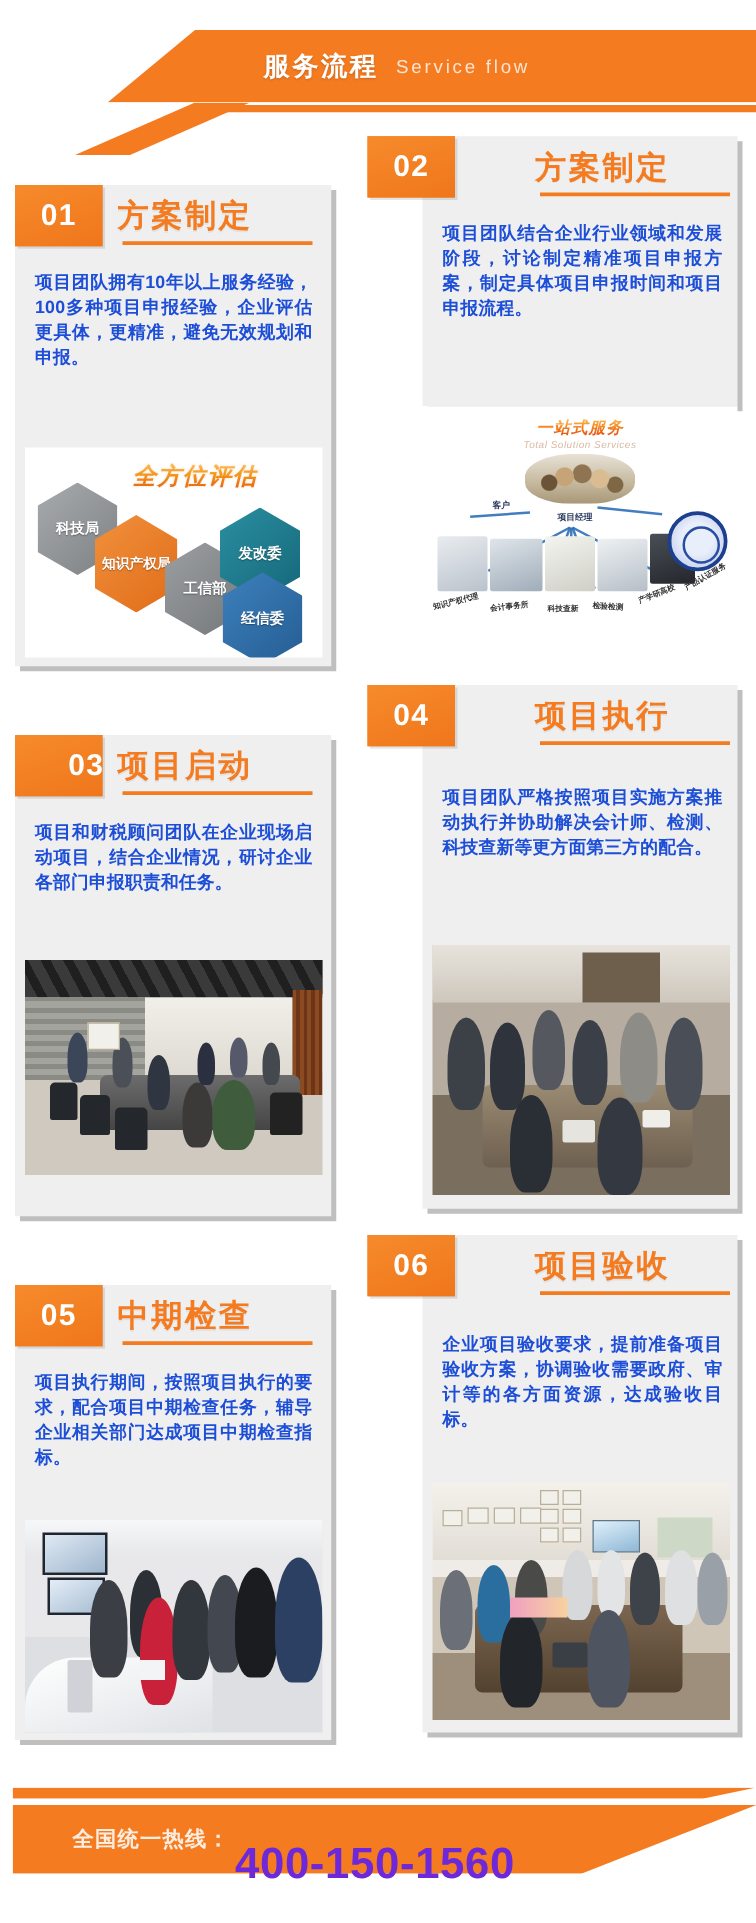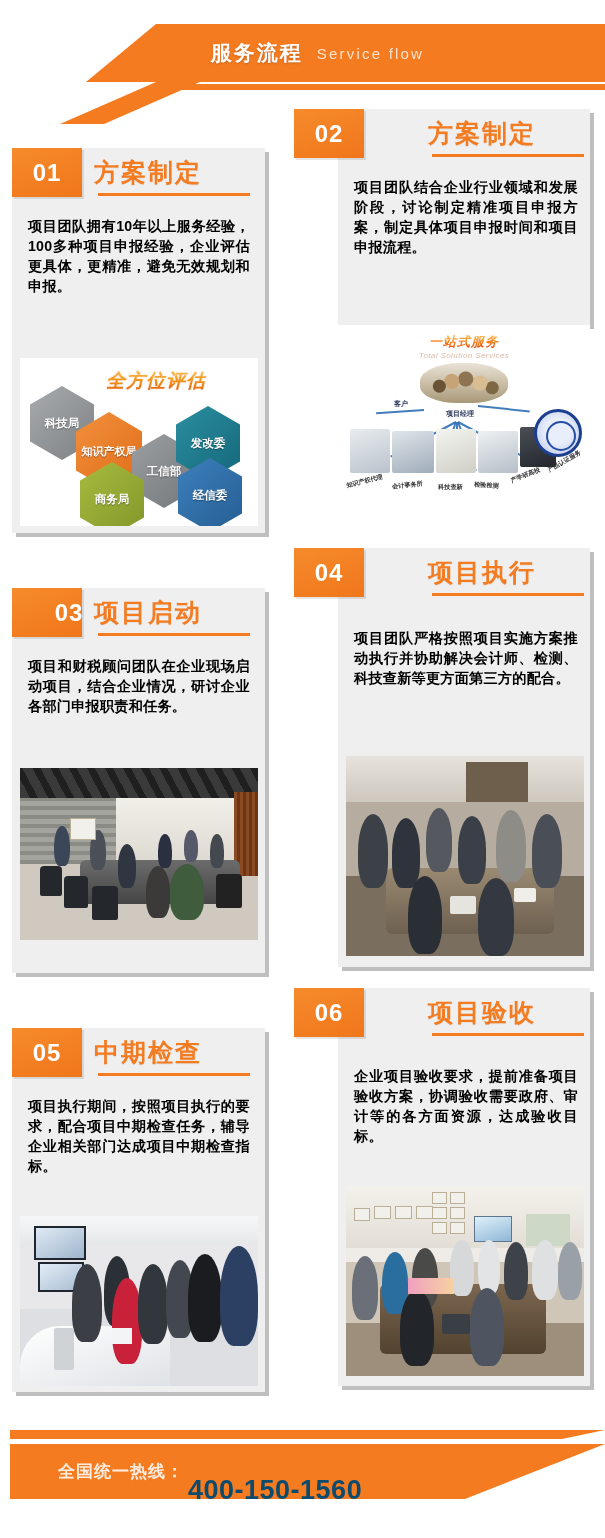--- a/index.html
+++ b/index.html
@@ -51,21 +51,21 @@
     display:flex; align-items:center; justify-content:center;
     box-shadow:2px 2px 0 rgba(0,0,0,.10);
     background-image:linear-gradient(160deg,#F68B2C 0%,#F0761B 100%);
   }
   .title{
     position:absolute; color:#F47B20; font-size:25px; font-weight:bold;
     letter-spacing:2px; white-space:nowrap; text-shadow:0 1px 0 rgba(0,0,0,.05);
   }
   .title-rule{ position:absolute; height:3px; background:#F47B20; }
   .body-text{
-    position:absolute; color:#000000; font-size:14.2px; line-height:1.42;
+    position:absolute; color:#1d4ed8; font-size:14.2px; line-height:1.42;
     font-weight:bold; letter-spacing:.2px; text-align:justify;
   }
 
   
   .photo{ position:absolute; overflow:hidden; background:#d8d8d8; }
 
   
   .hexwrap{ position:absolute; background:#fff; overflow:hidden; }
   .hexttl{
     position:absolute; font-size:19px; font-weight:bold; font-style:italic;
@@ -136,21 +136,21 @@
   .ftr-band{
     position:absolute; left:10px; top:14px; width:595px; height:55px;
     background:#F47B20;
     clip-path: polygon(0 0, 595px 0, 455px 55px, 0 55px);
   }
   .ftr-txt{
     position:absolute; left:58px; top:14px; height:55px;
     display:flex; align-items:center;
   }
   .ftr-cn{ color:#FDEDE0; font-size:17px; font-weight:bold; letter-spacing:1px; }
-  .ftr-num{ color:#0c4a6e; font-size:27px; font-weight:bold; letter-spacing:.5px; margin-left:4px;margin-top:38px; }
+  .ftr-num{ color:#6d28d9; font-size:35px; font-weight:bold; letter-spacing:.5px; margin-left:4px;margin-top:38px; }
 </style>
 </head>
 <body>
 
 <div class="header-wrap">
   <div class="hdr-diag"></div>
   <div class="hdr-band"></div>
   <div class="hdr-band2"></div>
   <div class="hdr-title">
     <span class="hdr-cn">服务流程</span>
@@ -163,21 +163,20 @@
   <div class="badge" style="left:0px; top:0px;">01</div>
   <div class="title" style="left:82px; top:8px;">方案制定</div>
   <div class="title-rule" style="left:86px; top:45px; width:152px;"></div>
   <div class="body-text" style="left:16px; top:68px; width:222px;">项目团队拥有10年以上服务经验，100多种项目申报经验，企业评估更具体，更精准，避免无效规划和申报。</div>
 
   <div class="hexwrap" style="left:8px; top:210px; width:238px; height:168px;">
     <div class="hexttl" style="left:86px; top:10px;">全方位评估</div>
     <div class="hex" style="left:10px; top:28px;  background:linear-gradient(135deg,#a8abae,#7e8184);">科技局</div>
     <div class="hex" style="left:56px; top:54px;  background:linear-gradient(135deg,#f1903c,#e06c18); width:66px; height:78px; font-size:11px;">知识产权局</div>
     <div class="hex" style="left:112px; top:76px; background:linear-gradient(135deg,#9c9fa2,#75787b);">工信部</div>
-    <div class="hex" style="left:60px; top:104px; background:linear-gradient(135deg,#a7bb3f,#82962a);">商务局</div>
     <div class="hex" style="left:156px; top:48px; background:linear-gradient(135deg,#2a8fa0,#15677a);">发改委</div>
     <div class="hex" style="left:158px; top:100px;background:linear-gradient(135deg,#3d80bc,#255d93);">经信委</div>
   </div>
 </div>
 
 <div class="card" style="left:294px; top:109px; width:301px; height:429px;">
   <div class="panel" style="left:44px; top:0px; width:252px; height:216px;"></div>
   <div class="badge" style="left:0px; top:0px;">02</div>
   <div class="title" style="left:134px; top:8px;">方案制定</div>
   <div class="title-rule" style="left:138px; top:45px; width:152px;"></div>

